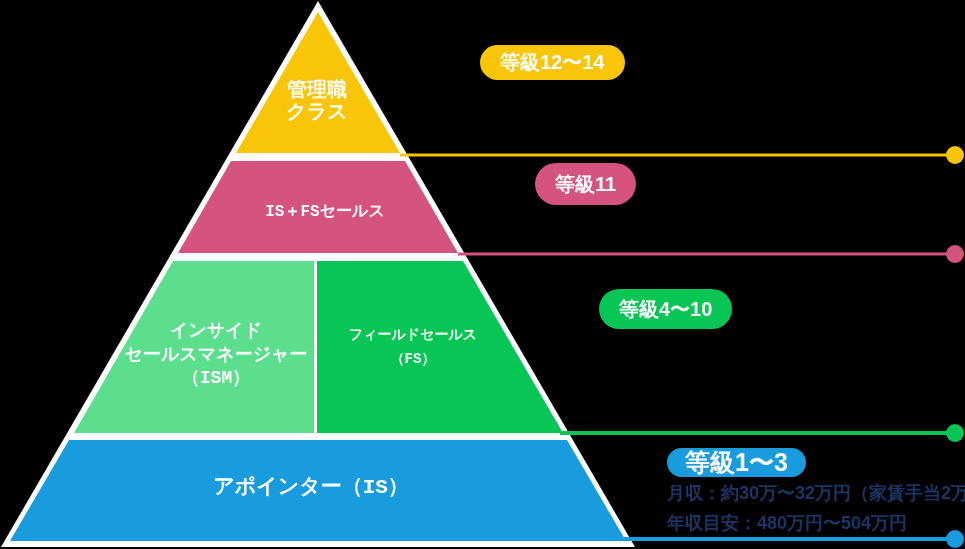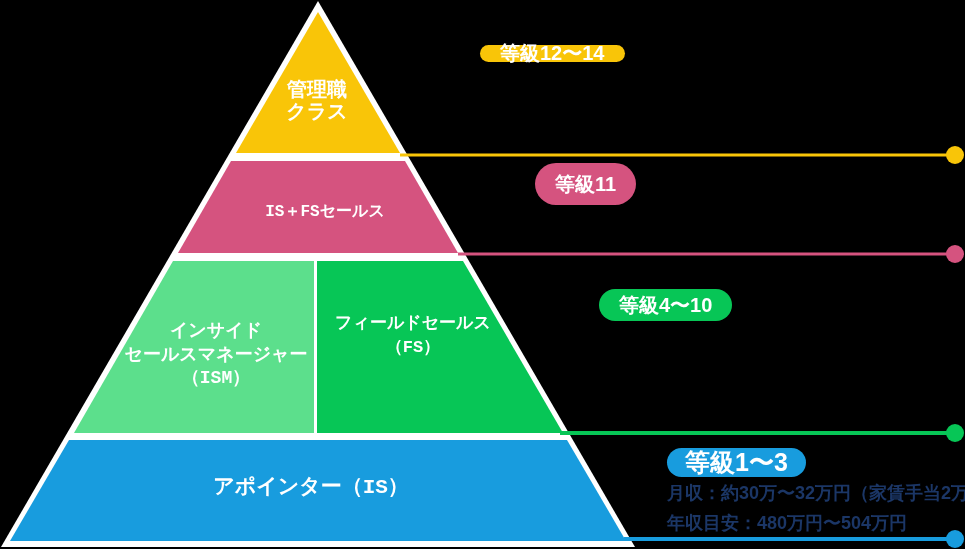--- a/index.html
+++ b/index.html
@@ -9,30 +9,30 @@
   }
   .stage svg{position:absolute;left:0;top:0;}
   .tier-label{
     position:absolute;transform:translateX(-50%);text-align:center;
     color:#ffffff;font-weight:bold;white-space:nowrap;font-family:Liberation Mono, monospace;
   }
   .tier-label span{display:block;}
   .lbl-management{left:317px;top:80px;font-size:20px;line-height:22px;}
   .lbl-isfs{left:325px;top:201px;font-size:16px;line-height:22px;}
   .lbl-ism{left:216px;top:320px;font-size:18px;line-height:23.5px;}
-  .lbl-fs{left:413px;top:312px;font-size:17px;line-height:23.5px;}
+  .lbl-fs{left:413px;top:324px;font-size:14px;line-height:23.5px;}
   .lbl-appointer{left:311px;top:477px;font-size:21px;line-height:22px;}
   .badge{
     position:absolute;display:inline-flex;align-items:center;justify-content:center;
     border-radius:999px;color:#ffffff;font-weight:bold;white-space:nowrap;
     padding:0 20px;box-sizing:border-box;
   }
-  .badge-yellow{left:480px;top:45px;height:17px;font-size:20px;background:#F9C508;}
+  .badge-yellow{left:480px;top:45px;height:35px;font-size:20px;background:#F9C508;}
   .badge-pink{left:535px;top:163px;height:42px;font-size:20px;background:#D5537F;}
-  .badge-green{left:599px;top:289px;height:32px;font-size:20px;background:#07C656;}
+  .badge-green{left:599px;top:289px;height:40px;font-size:20px;background:#07C656;}
   .badge-blue{left:667px;top:448px;height:29px;font-size:25px;background:#189CDE;padding:0 18px;}
   .income{
     position:absolute;left:667px;color:#1B3666;font-weight:bold;
     font-size:18px;white-space:nowrap;
   }
   .income-monthly{top:481px;}
   .income-annual{top:511px;}
 </style>
 </head>
 <body>

